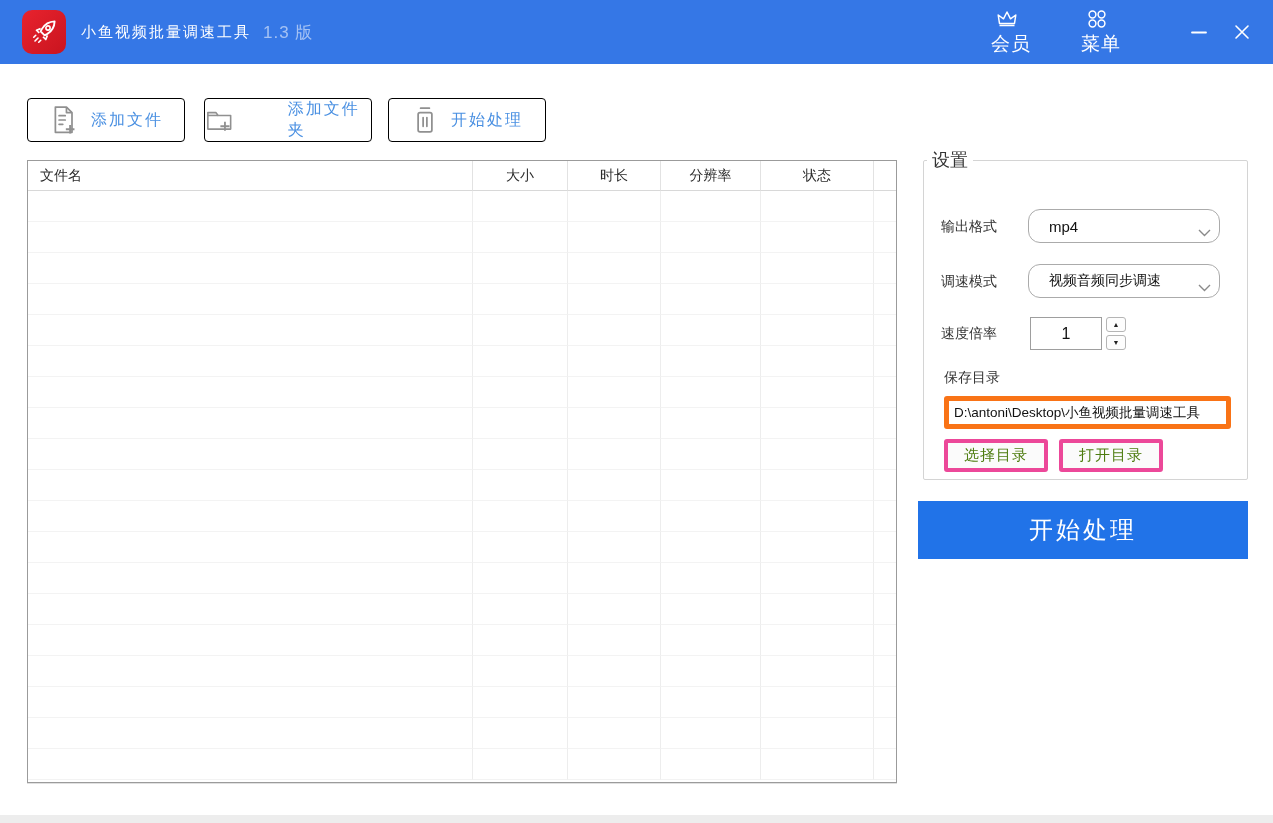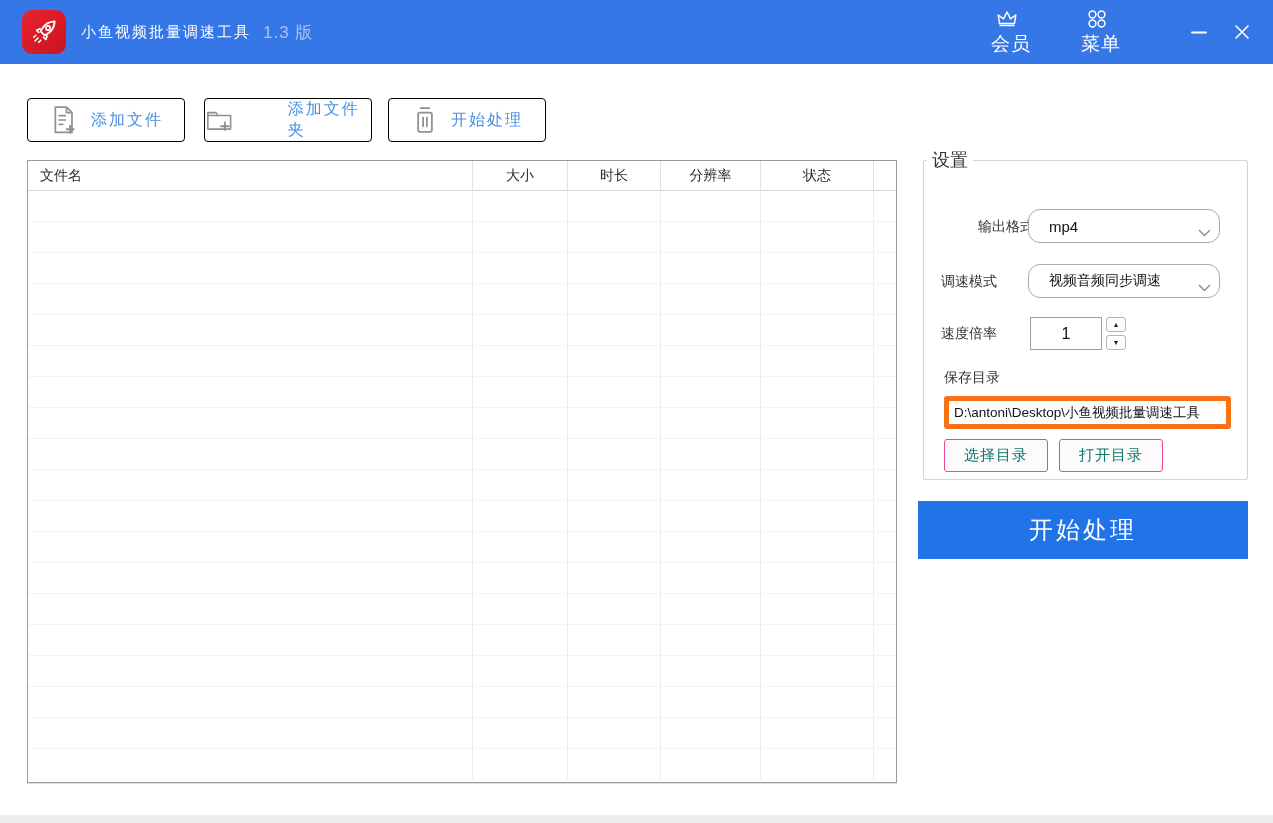--- a/index.html
+++ b/index.html
@@ -86,23 +86,23 @@
     font-size:7px; color:#222; cursor:pointer; line-height:1;
   }
   .path-input {
     position:absolute; left:20px; top:224px; width:287px; height:33px;
     border:5px solid #f97316; border-radius:3px; background:#fff;
     display:flex; align-items:center; padding:0 2px 0 5px;
     font-size:13.5px; color:#111; white-space:nowrap; overflow:hidden;
   }
   .dir-btn {
     position:absolute; top:267px; width:104px; height:33px;
-    border:1px solid #ec4899; border-radius:3px; background:#fbfbfb;
+    border:4px solid #ec4899; border-radius:3px; background:#fbfbfb;
     display:flex; align-items:center; justify-content:center;
-    font-size:15px; color:#0f766e; letter-spacing:1px; cursor:pointer;
+    font-size:15px; color:#4d7c0f; letter-spacing:1px; cursor:pointer;
   }
   #btn-choose-dir { left:20px; }
   #btn-open-dir  { left:135px; }
 
   .start-btn {
     position:absolute; left:918px; top:501px; width:330px; height:58px;
     background:#2173e8; color:#fff; font-size:24px; letter-spacing:3px;
     display:flex; align-items:center; justify-content:center; cursor:pointer; border:none;
   }
 
@@ -347,21 +347,21 @@
           <div class="t-cell c3"></div>
           <div class="t-cell c4"></div>
           <div class="t-cell c5"></div>
         </div>
       </div>
   </div>
 
   <fieldset class="settings">
     <legend>设置</legend>
 
-    <div class="s-label" style="left:17px; top:46px;margin-left:37px;">输出格式</div>
+    <div class="s-label" style="left:17px; top:46px;">输出格式</div>
     <div class="s-select" style="top:37px;">
       <span class="sel-value">mp4</span>
       <span class="chev">
         <svg width="13" height="8" viewBox="0 0 13 8">
             <path d="M1 1l5.5 5.5L12 1" fill="none" stroke="#8a8a8a" stroke-width="1.4"></path>
           </svg>
       </span>
     </div>
 
     <div class="s-label" style="left:17px; top:101px;">调速模式</div>

